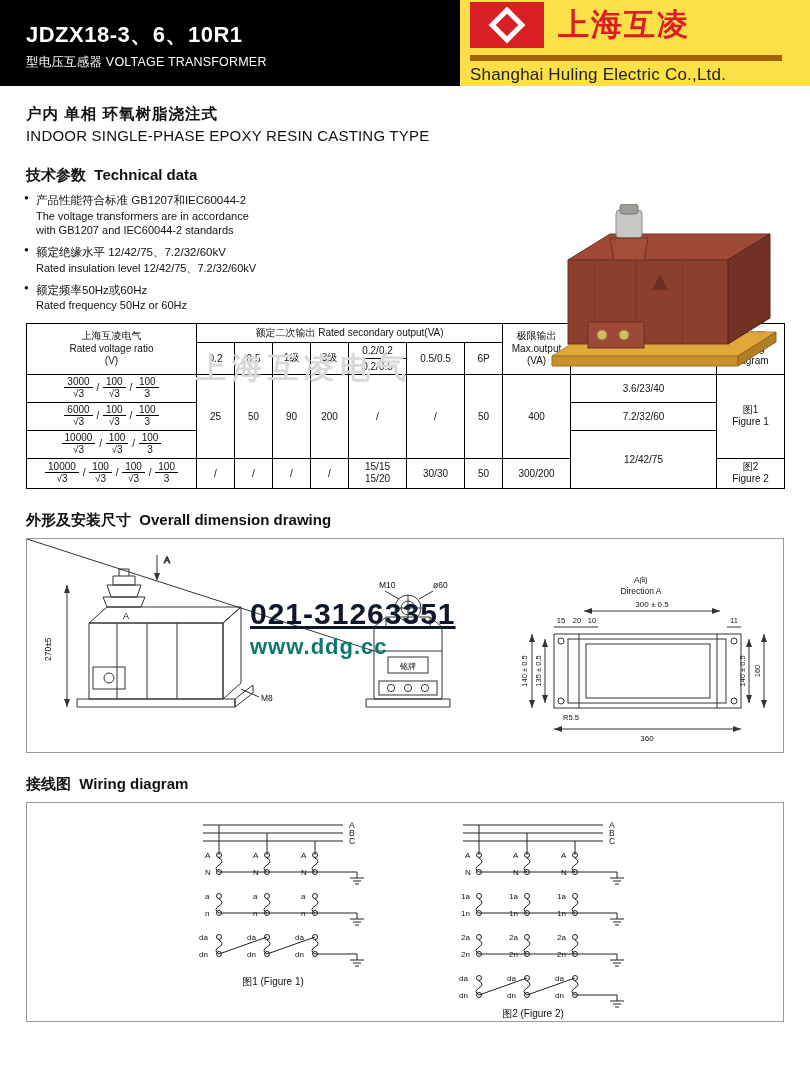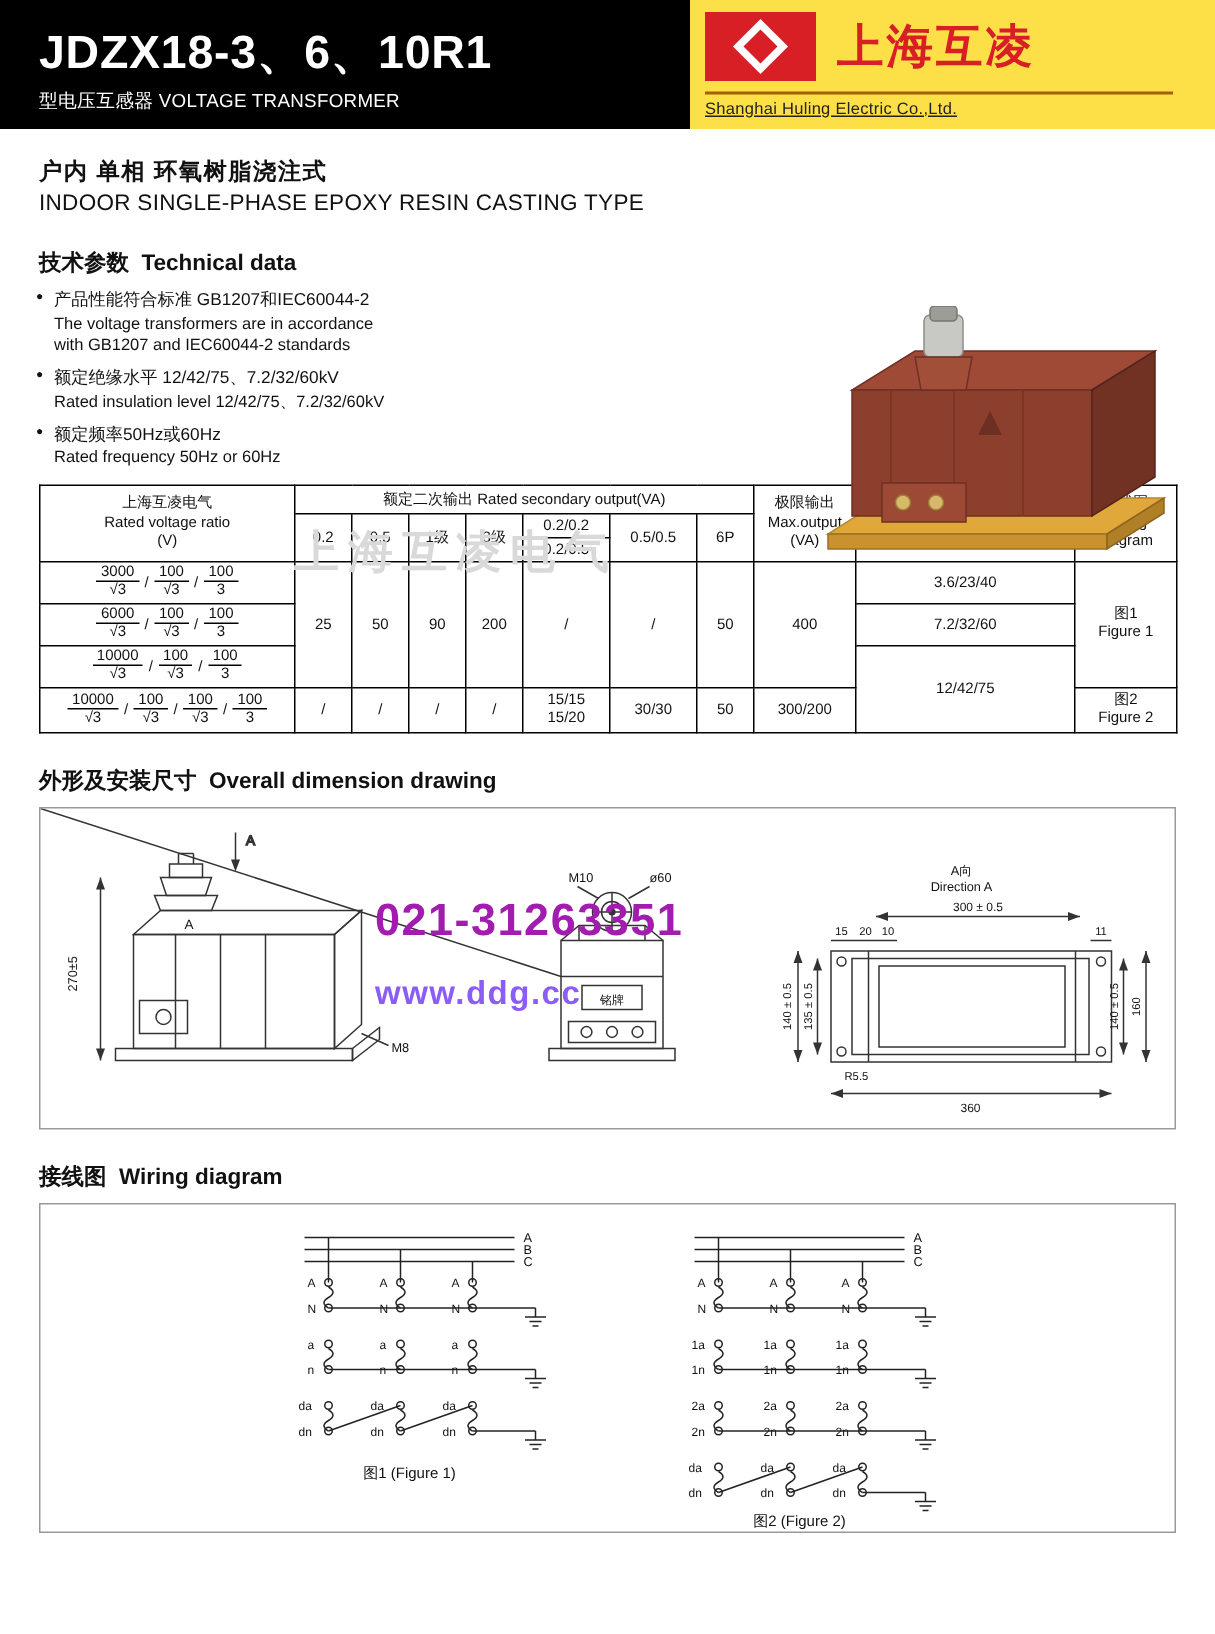--- a/index.html
+++ b/index.html
@@ -23,21 +23,21 @@
   .header-left {
     flex: 1;
     background: #000;
     color: #fff;
     padding: 8px 0 0 26px;
     display: flex;
     flex-direction: column;
     justify-content: center;
   }
   .model-title {
-    font-size: 31px;
+    font-size: 22px;
     font-weight: bold;
     letter-spacing: .5px;
     line-height: 1.1;
   }
   .model-sub {
     font-size: 12.5px;
     margin-top: 6px;
     letter-spacing: .2px;
   }
   .header-right {
@@ -65,28 +65,27 @@
     width:16px;height:16px;background:#d81f26;
   }
   .brand-cn {
     font-size: 31px;
     font-weight: bold;
     color: #d81f26;
     letter-spacing: 2px;
     line-height: 1;
   }
   .brand-en {
-    font-size: 11px;
+    font-size: 17px;
     color: #222;
     margin-top: 7px;
     letter-spacing: .2px;
-    border-top: 2px solid #a16207;
+    border-top: 6px solid #a16207;
     padding-top: 4px;
     width: 312px;
-    text-decoration: underline;
   }
 
   
   .page { padding: 0 26px; position: relative; }
 
   .title-cn { font-size: 15.5px; font-weight: bold; margin: 18px 0 2px 0; letter-spacing: 1px;}
   .title-en { font-size: 15px; font-weight: normal; letter-spacing: .2px; }
 
   .section-h { font-size: 15px; font-weight: bold; margin: 22px 0 8px 0; }
   .section-h .en { font-weight: bold; }
@@ -162,31 +161,32 @@
     font-weight: bold;
     color: #d9d9d9;
     letter-spacing: 6px;
     z-index: 5;
     pointer-events: none;
   }
   .wm-phone {
     position:absolute;
     left: 250px; top: 597px;
     z-index: 6;
-    color:#a21caf;
+    color:#0f172a;
     font-weight: bold;
     font-size: 30px;
     letter-spacing: 1px;
     pointer-events:none;
+    text-decoration:underline;
   }
   .wm-site {
     position:absolute;
-    left: 250px; top: 649px;
+    left: 250px; top: 634px;
     z-index: 6;
-    color:#8b5cf6;
+    color:#0f766e;
     font-weight: bold;
     font-size: 22px;
     letter-spacing: 1px;
     pointer-events:none;
   }
 
   svg text { font-family: "Liberation Sans", sans-serif; }
 </style>
 </head>
 <body>

